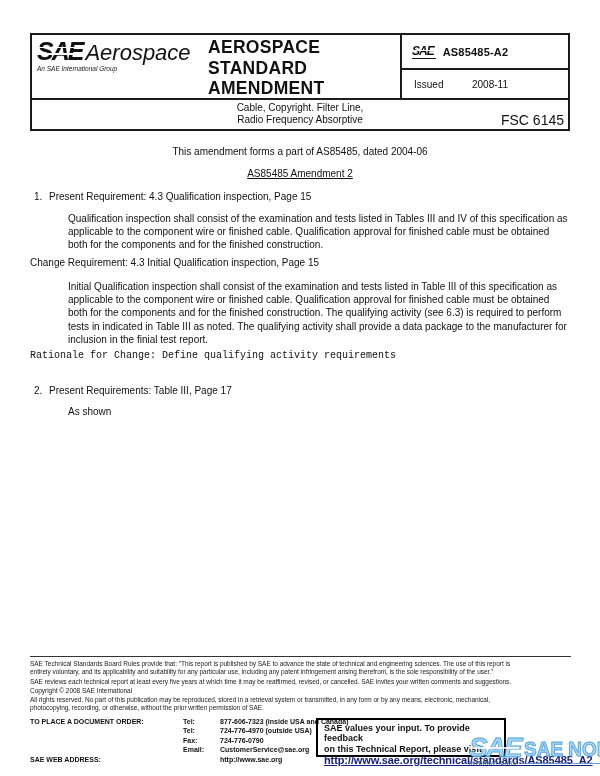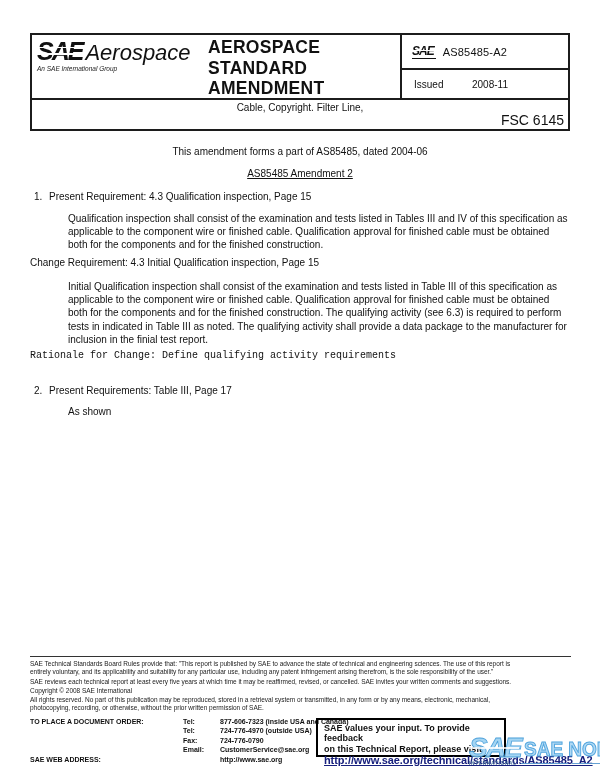--- a/index.html
+++ b/index.html
@@ -29,21 +29,21 @@
                  font-size:17.5px; line-height:20.5px; letter-spacing:0.3px; }
 
   .right-cell { position:absolute; right:0; top:0; bottom:0; width:168px;
                 border-left:2px solid #1c1c1c; display:flex; flex-direction:column; }
   .right-top { height:35px; border-bottom:2px solid #1c1c1c; display:flex;
                align-items:center; padding-left:10px; gap:7px; }
   .sae-mark-sm { position:relative; display:inline-block; font-style:italic; font-weight:900;
                font-size:12px; letter-spacing:-1px; border-bottom:1px solid #111; padding-right:2px;}
   .sae-mark-sm::before { content:""; position:absolute; left:0; right:2px; top:45%;
                height:1px; background:#fff; }
-  .doc-number { font-weight:normal; font-size:11px; letter-spacing:0.2px; }
+  .doc-number { font-weight:bold; font-size:11px; letter-spacing:0.2px; }
   .right-bottom { flex:1; display:flex; align-items:center; padding-left:12px; font-size:10px; }
   .issued-label { display:inline-block; width:58px; }
 
   .hdr-row2 { position:relative; border-top:2px solid #1c1c1c; height:29px;
               text-align:center; font-size:10px; line-height:11.5px; padding-top:2px; }
   .fsc { position:absolute; right:4px; bottom:1px; font-size:14px; }
 
   
   .abs { position:absolute; }
   .body-text { font-size:10px; line-height:13.2px; }
@@ -112,20 +112,21 @@
         </div>
         <div class="right-bottom">
           <span class="issued-label">Issued</span>
           <span>2008-11</span>
         </div>
       </div>
     </div>
 
     <div class="hdr-row2">
       <div>Cable, Copyright. Filter Line,</div>
+      <div>Radio Frequency Absorptive</div>
       <span class="fsc">FSC 6145</span>
     </div>
   </div>
 
   <div class="abs body-text center" style="top:145px;">This amendment forms a part of AS85485, dated 2004-06</div>
 
   <div class="abs body-text center" style="top:167px;">
     <span class="u">AS85485 Amendment 2</span>
   </div>
 

